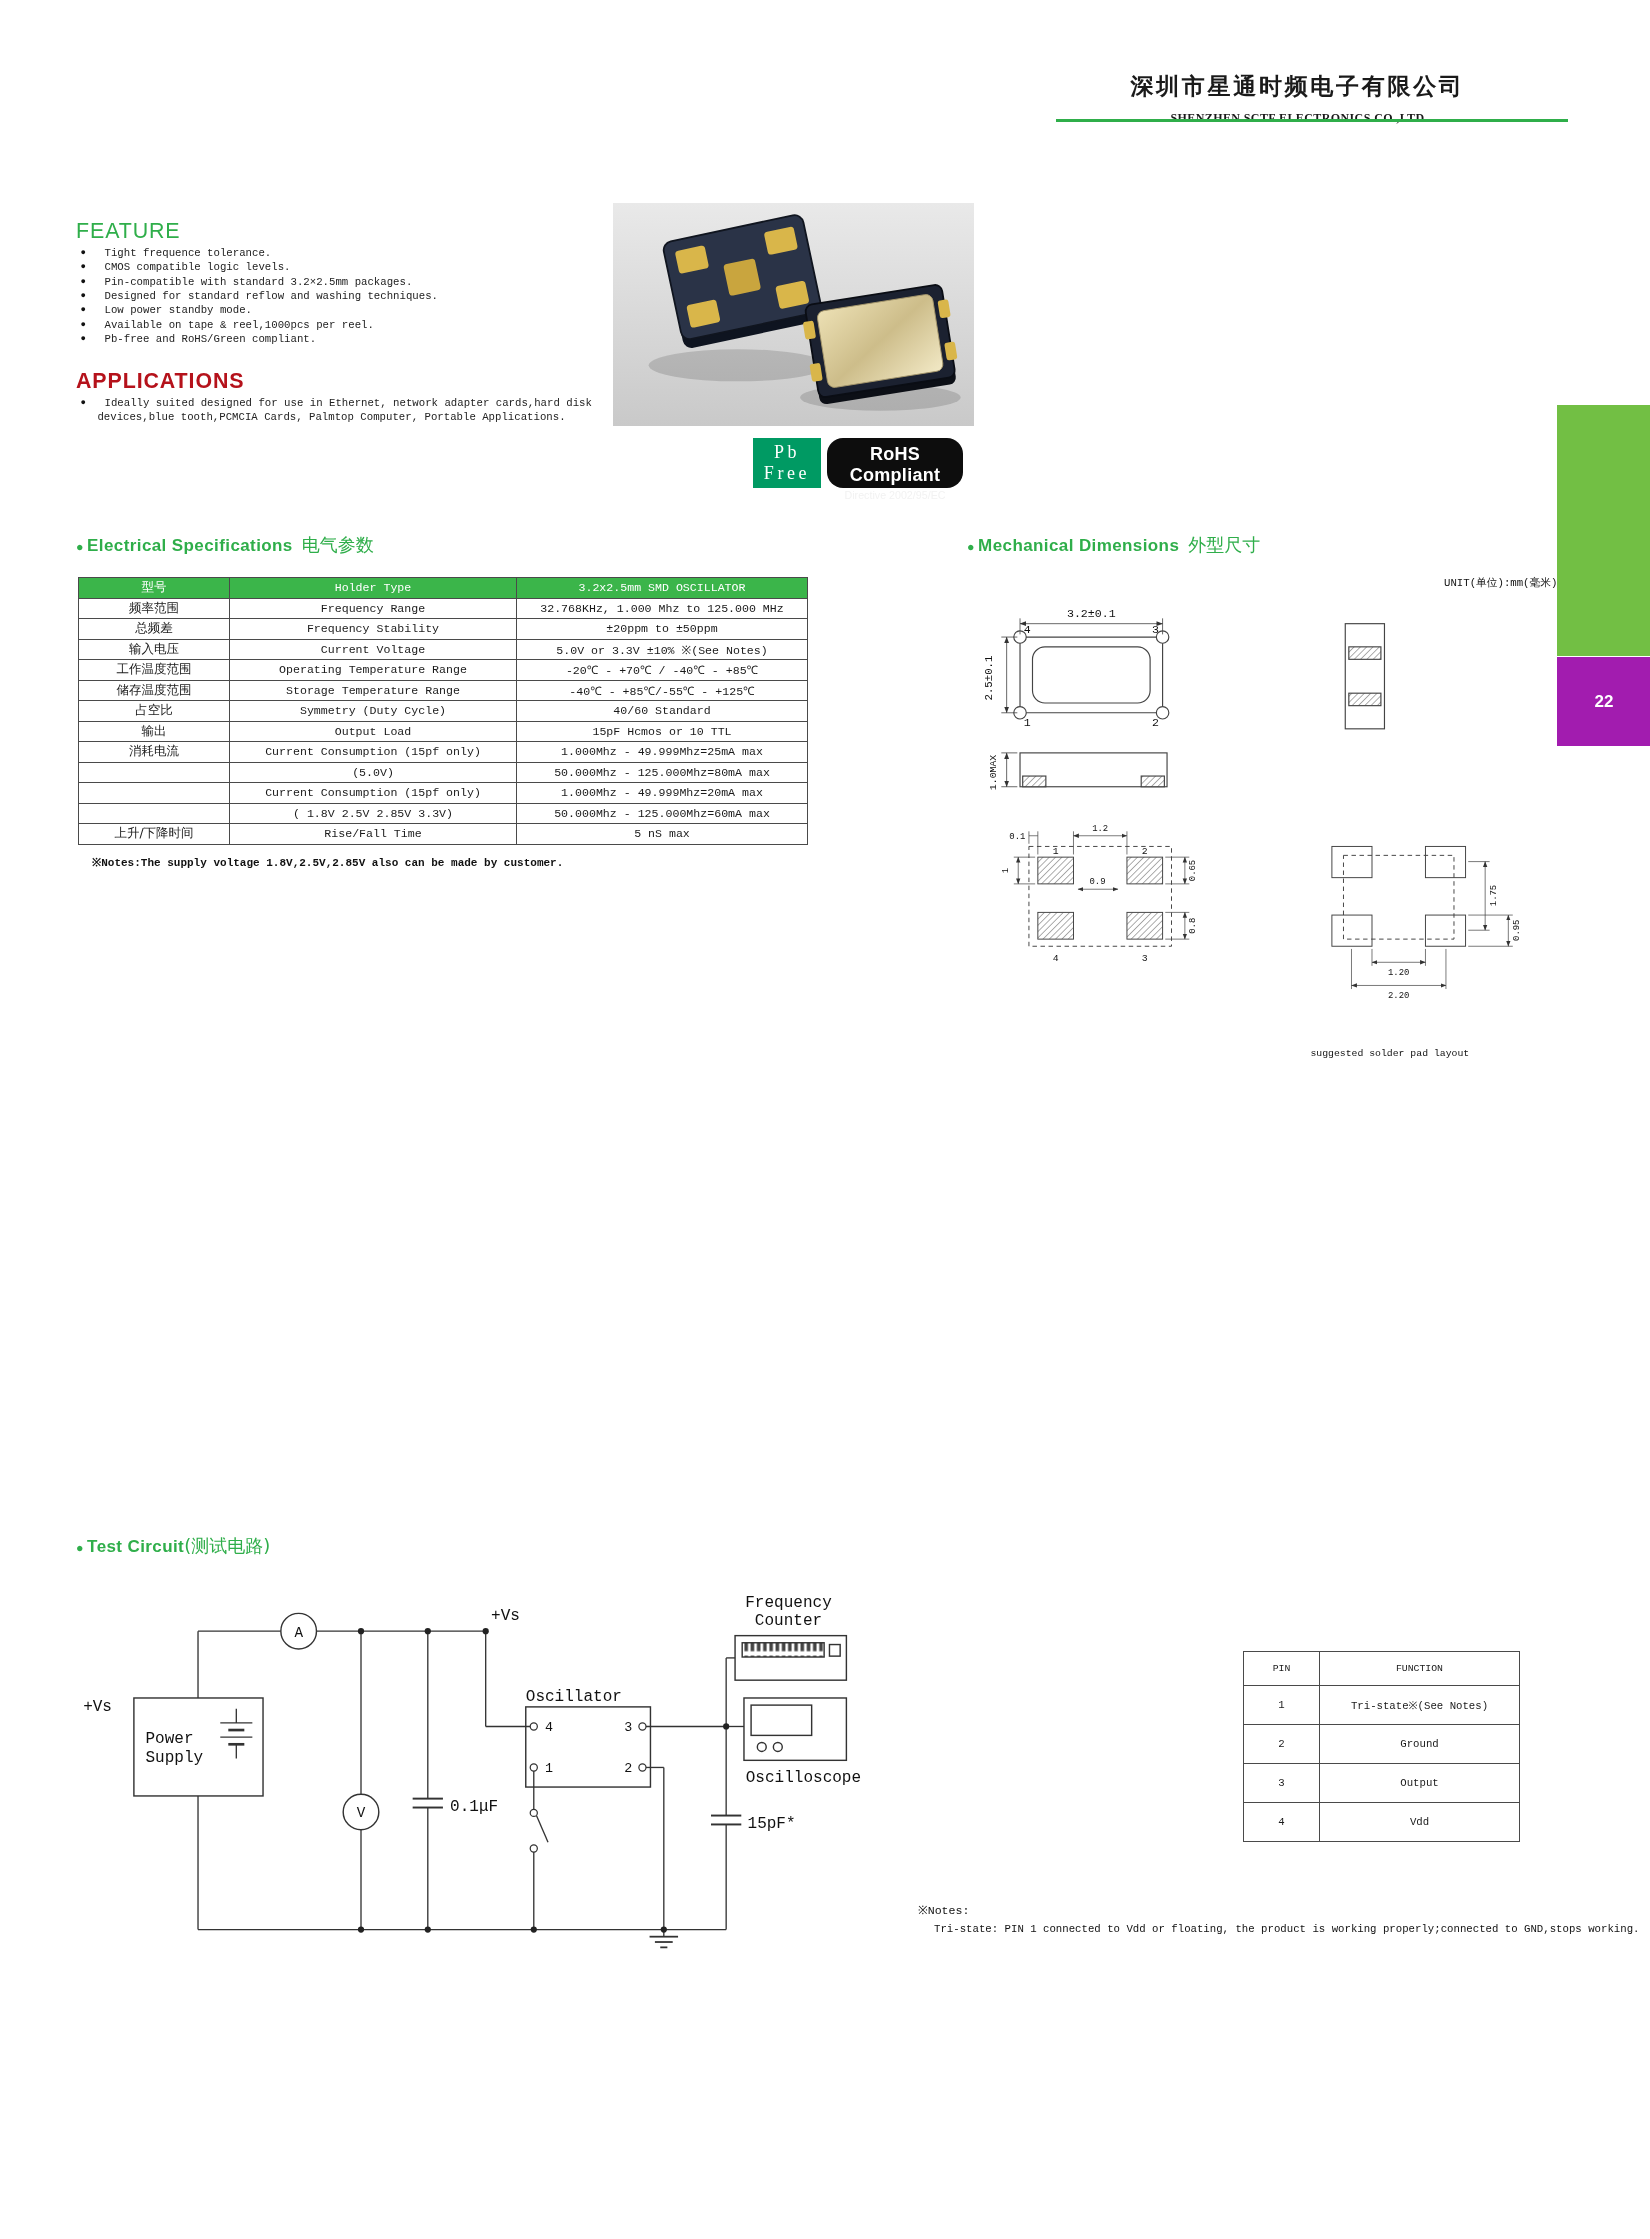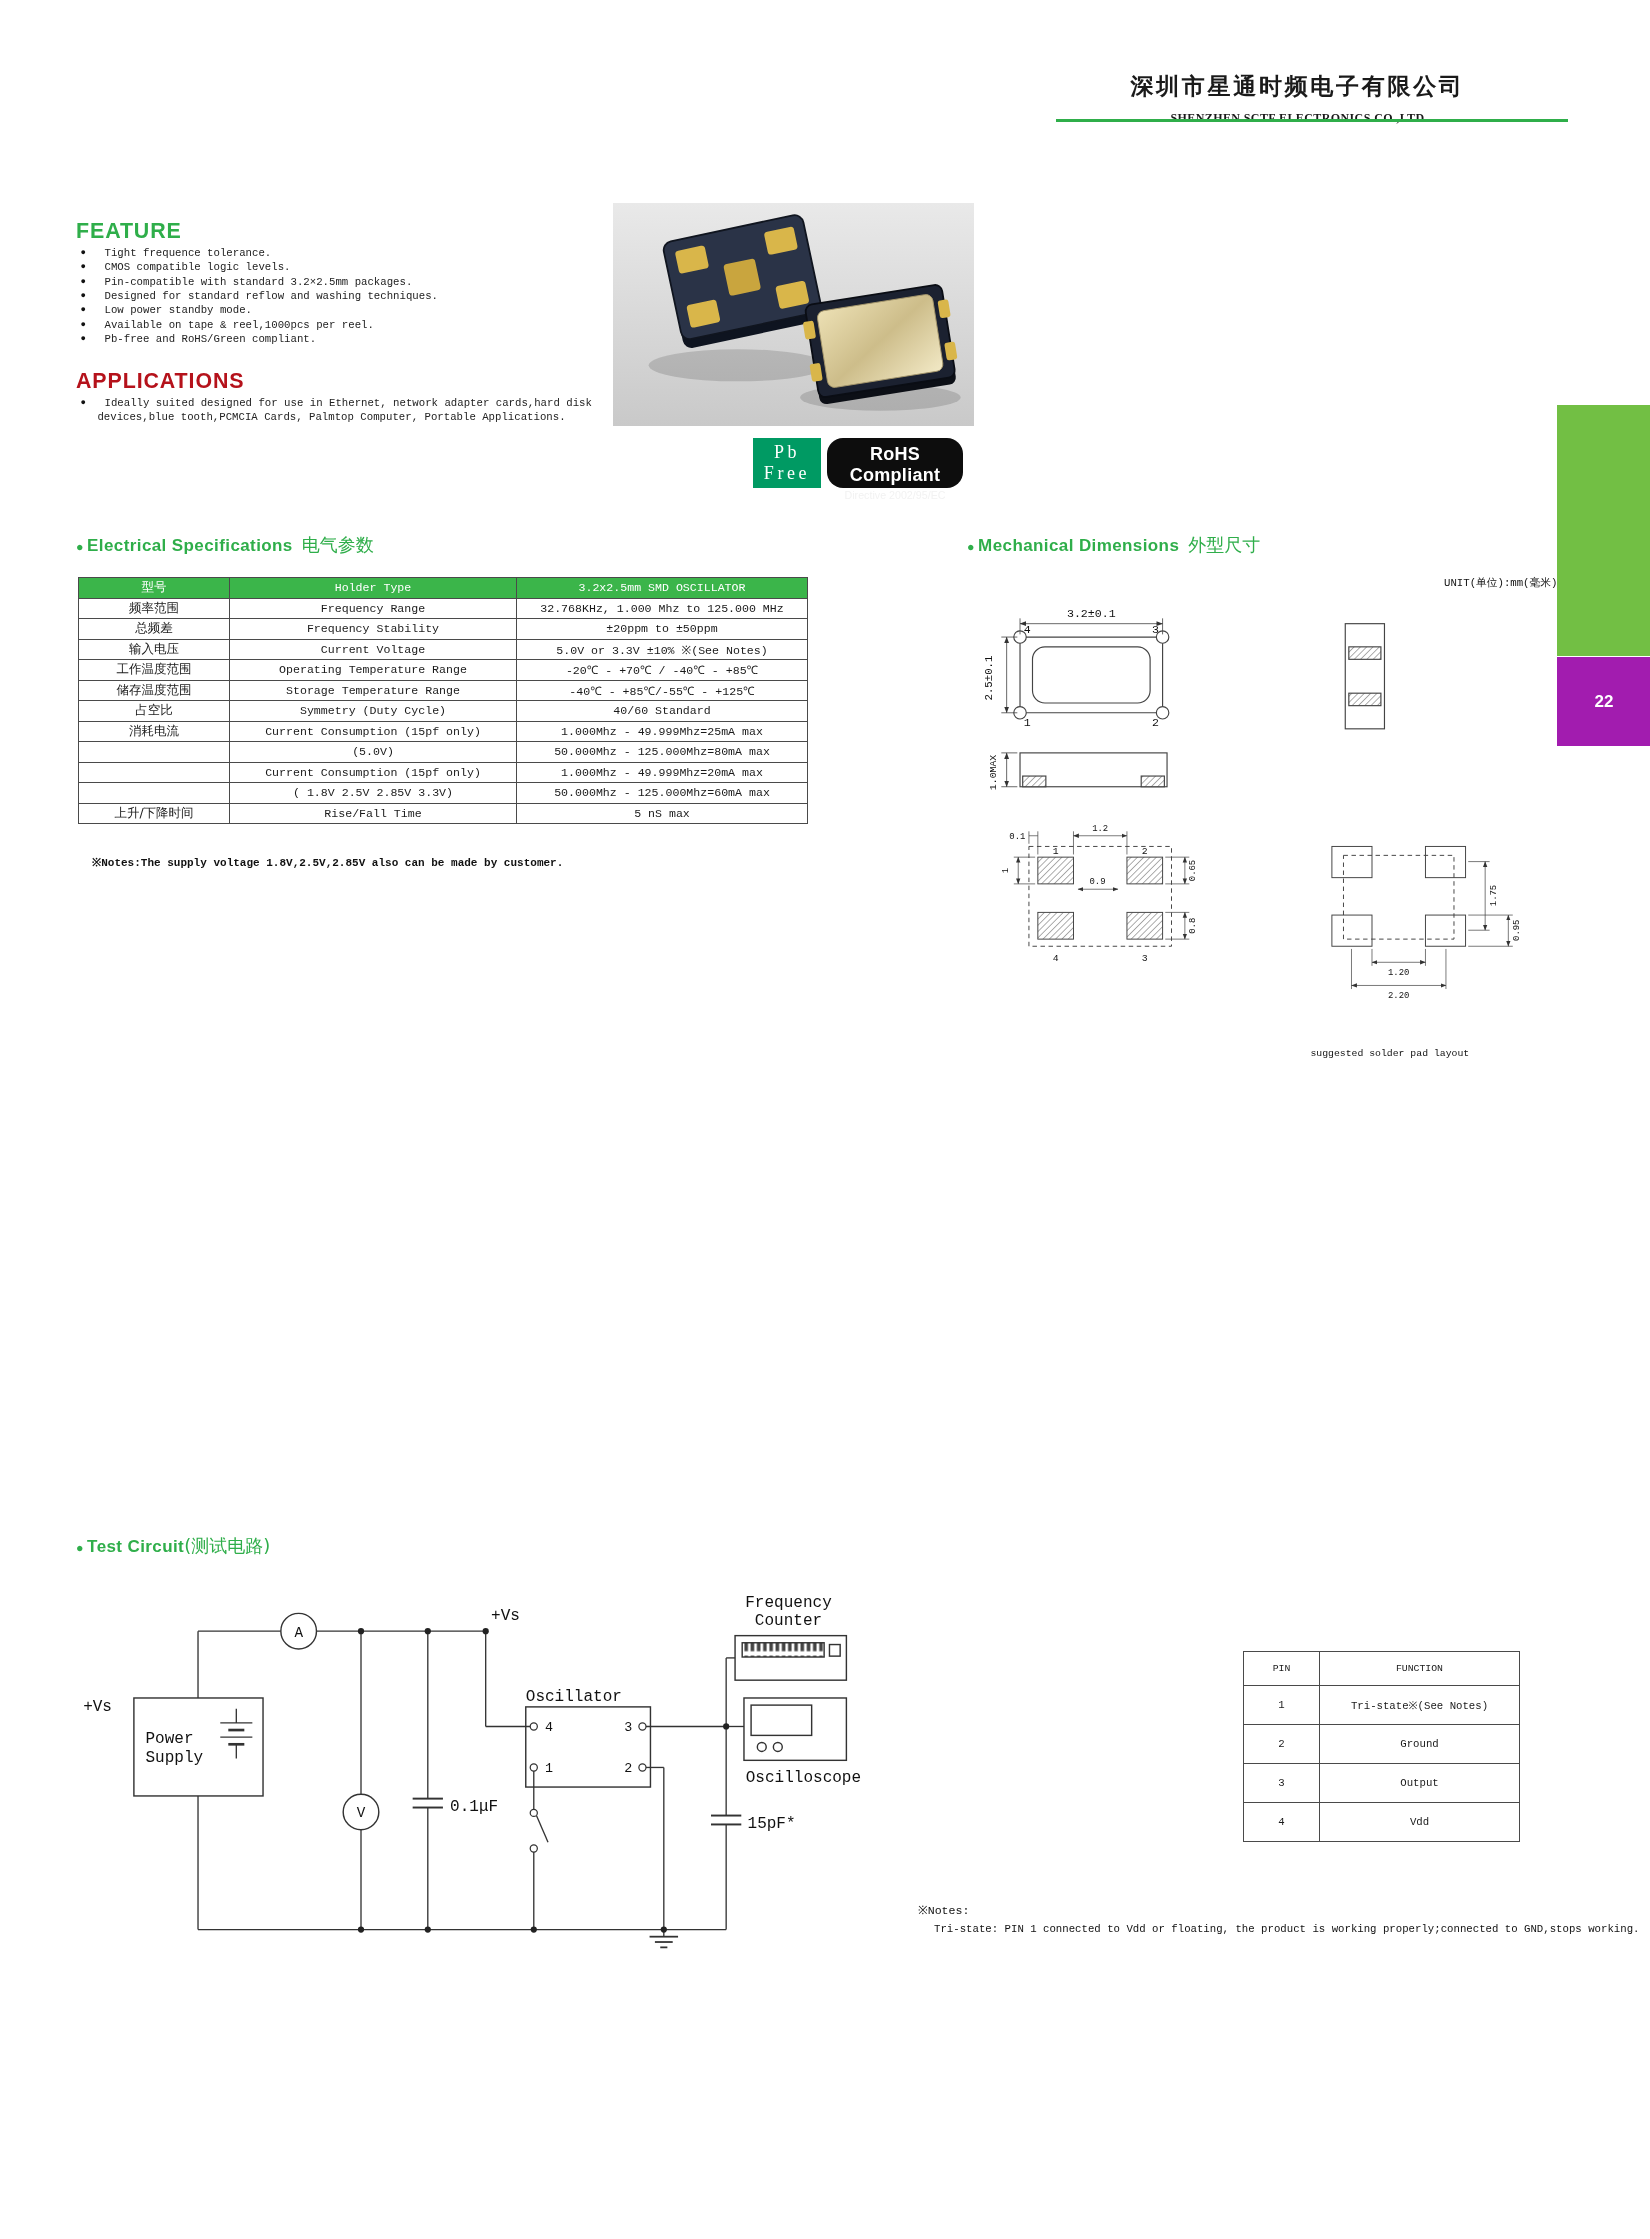--- a/index.html
+++ b/index.html
@@ -28,21 +28,21 @@
   .rohs-t { font-size:18px; font-weight:bold; letter-spacing:0.3px; }
   .rohs-s { font-size:10.7px; margin-top:2.7px; color:#f2f2f2; }
 
   
   .side-top { left:1557px; top:405px; width:94px; height:251px; background:#72bf44; }
   .side-bottom { left:1557px; top:657px; width:94px; height:89px; background:#a21caf;
     color:#fff; font-family:"Liberation Sans",sans-serif; font-weight:bold; font-size:17px;
     display:flex; align-items:center; justify-content:center; }
 
   
-  .feat-title { left:76px; top:219px; font-family:"Liberation Sans",sans-serif; font-weight:bold;
+  .feat-title { left:76px; top:219px; font-family:"Liberation Sans",sans-serif; font-weight:normal;
     font-size:21.4px; color:#2fae4a; letter-spacing:0.9px; }
   .app-title { left:76px; top:369px; font-family:"Liberation Sans",sans-serif; font-weight:bold;
     font-size:21.4px; color:#b5121b; letter-spacing:0.9px; }
   .sec-head { display:flex; align-items:baseline; color:#2fae4a; white-space:nowrap; }
   .sec-head .bullet { font-size:12.5px; margin-right:3.6px; }
   .sec-head .t-en { font-family:"Liberation Sans",sans-serif; font-weight:bold; font-size:17px; letter-spacing:0.4px; }
   .sec-head .t-cn { font-family:"DejaVu Sans",sans-serif; font-size:18px; margin-left:9px; }
 
   
   .feat-list { left:76px; top:246px; }
@@ -223,20 +223,25 @@
           <td class="cjk">储存温度范围</td>
           <td>Storage Temperature Range</td>
           <td>-40℃ - +85℃/-55℃ - +125℃</td>
         </tr>
       <tr>
           <td class="cjk">占空比</td>
           <td>Symmetry (Duty Cycle)</td>
           <td>40/60 Standard</td>
         </tr>
       <tr>
+          <td class="cjk">输出</td>
+          <td>Output Load</td>
+          <td>15pF Hcmos or 10 TTL</td>
+        </tr>
+      <tr>
           <td class="cjk">消耗电流</td>
           <td>Current Consumption (15pf only)</td>
           <td>1.000Mhz - 49.999Mhz=25mA max</td>
         </tr>
       <tr>
           <td class="cjk"></td>
           <td>(5.0V)</td>
           <td>50.000Mhz - 125.000Mhz=80mA max</td>
         </tr>
       <tr>

